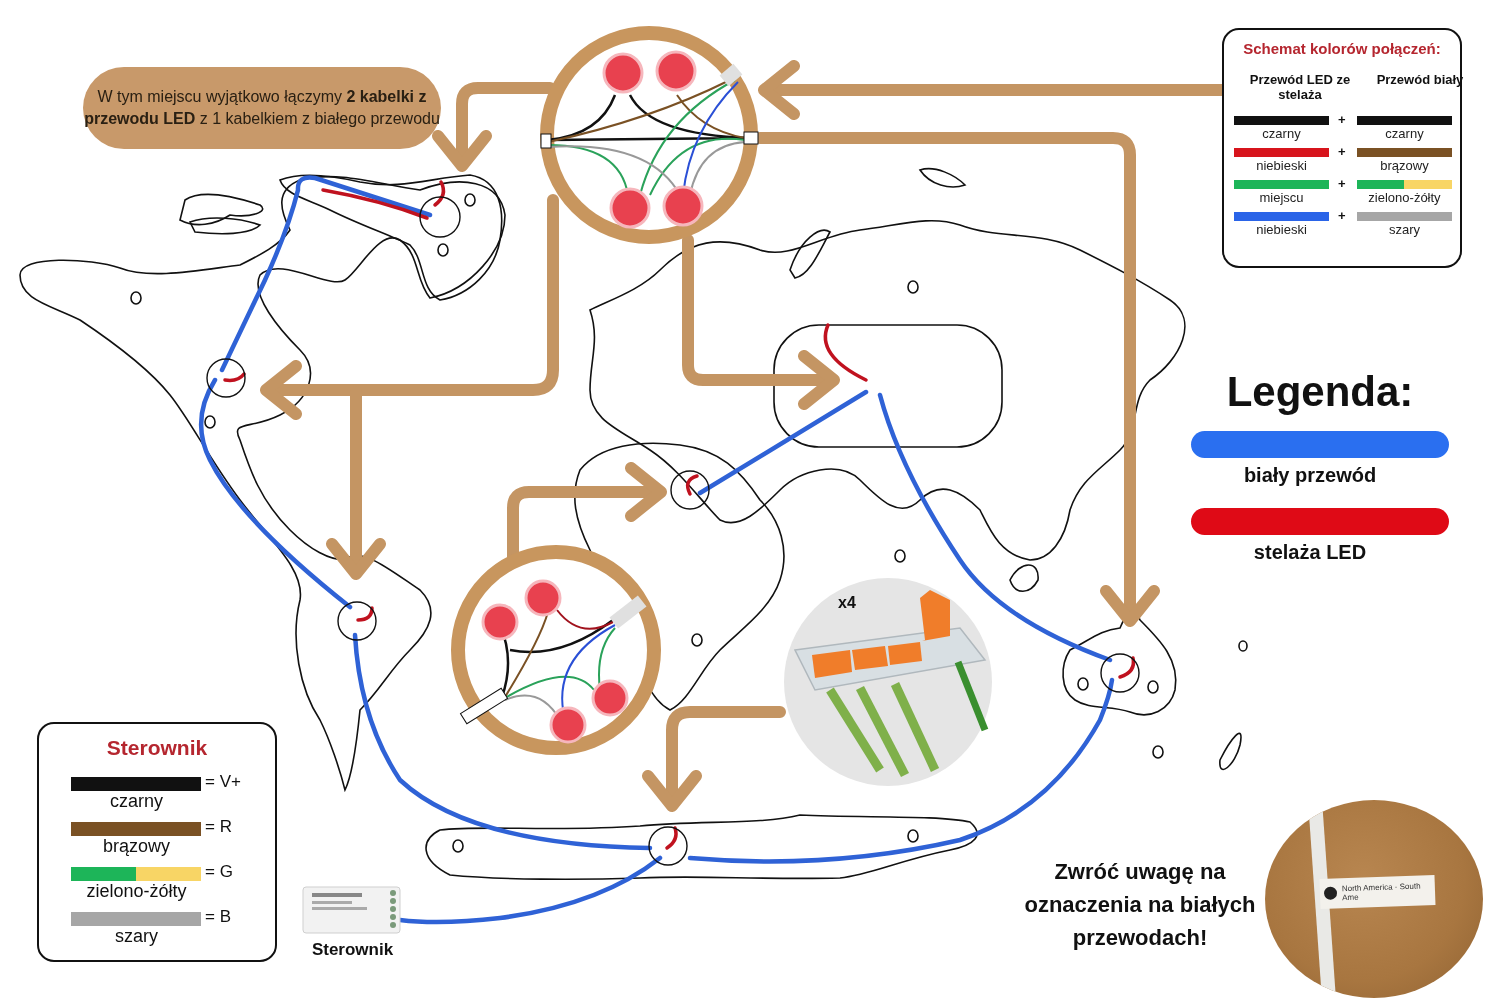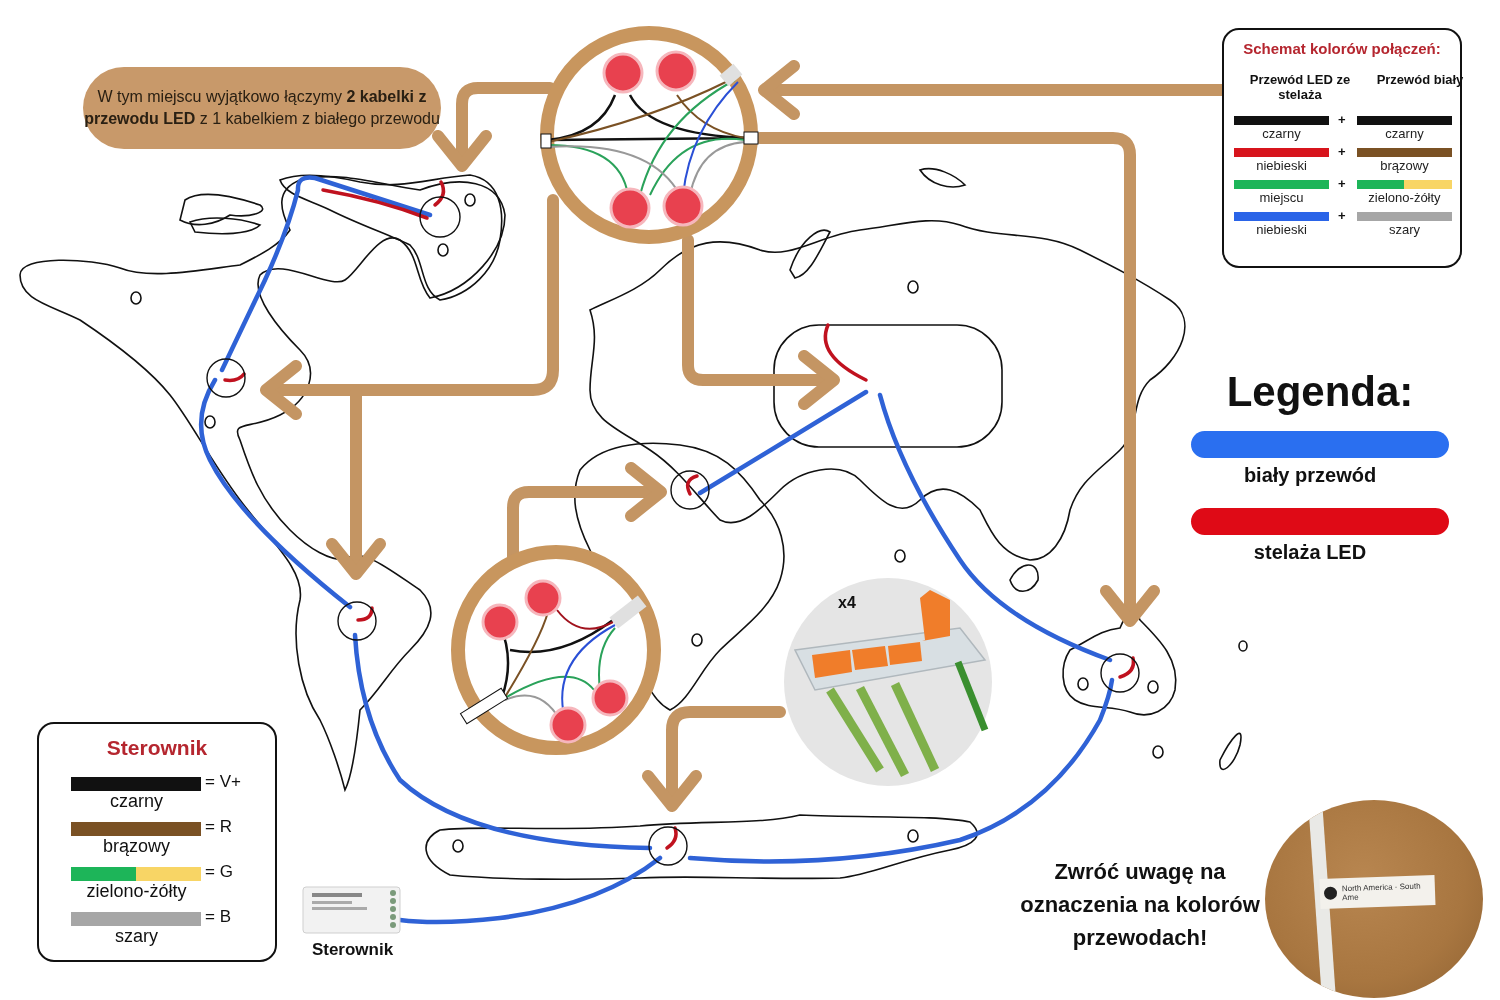--- a/index.html
+++ b/index.html
@@ -252,21 +252,21 @@
       <div class="ceq" style="top: 138px;">= G</div>
       <div class="clabel" style="top: 157px;">zielono-żółty</div>
       <div class="cbar" style="top: 188px; background: rgb(166, 166, 166);"></div>
       <div class="ceq" style="top: 183px;">= B</div>
       <div class="clabel" style="top: 202px;">szary</div>
     </div>
 </div>
 
 <div class="abs x4">x4</div>
 <div class="abs ctrl-dev-label">Sterownik</div>
-<div class="abs warn">Zwróć uwagę na oznaczenia na kolorów przewodach!</div>
+<div class="abs warn">Zwróć uwagę na oznaczenia na białych przewodach!</div>
 
 <div class="abs photo">
   <div style="position:absolute;left:50px;top:0;width:14px;height:200px;background:#e9e9e6;transform:rotate(-4deg);"></div>
   <div class="tag">
     <span class="tag-logo"></span>
     <span>North America · South Ame</span>
   </div>
 </div>
 
 </body></html>

